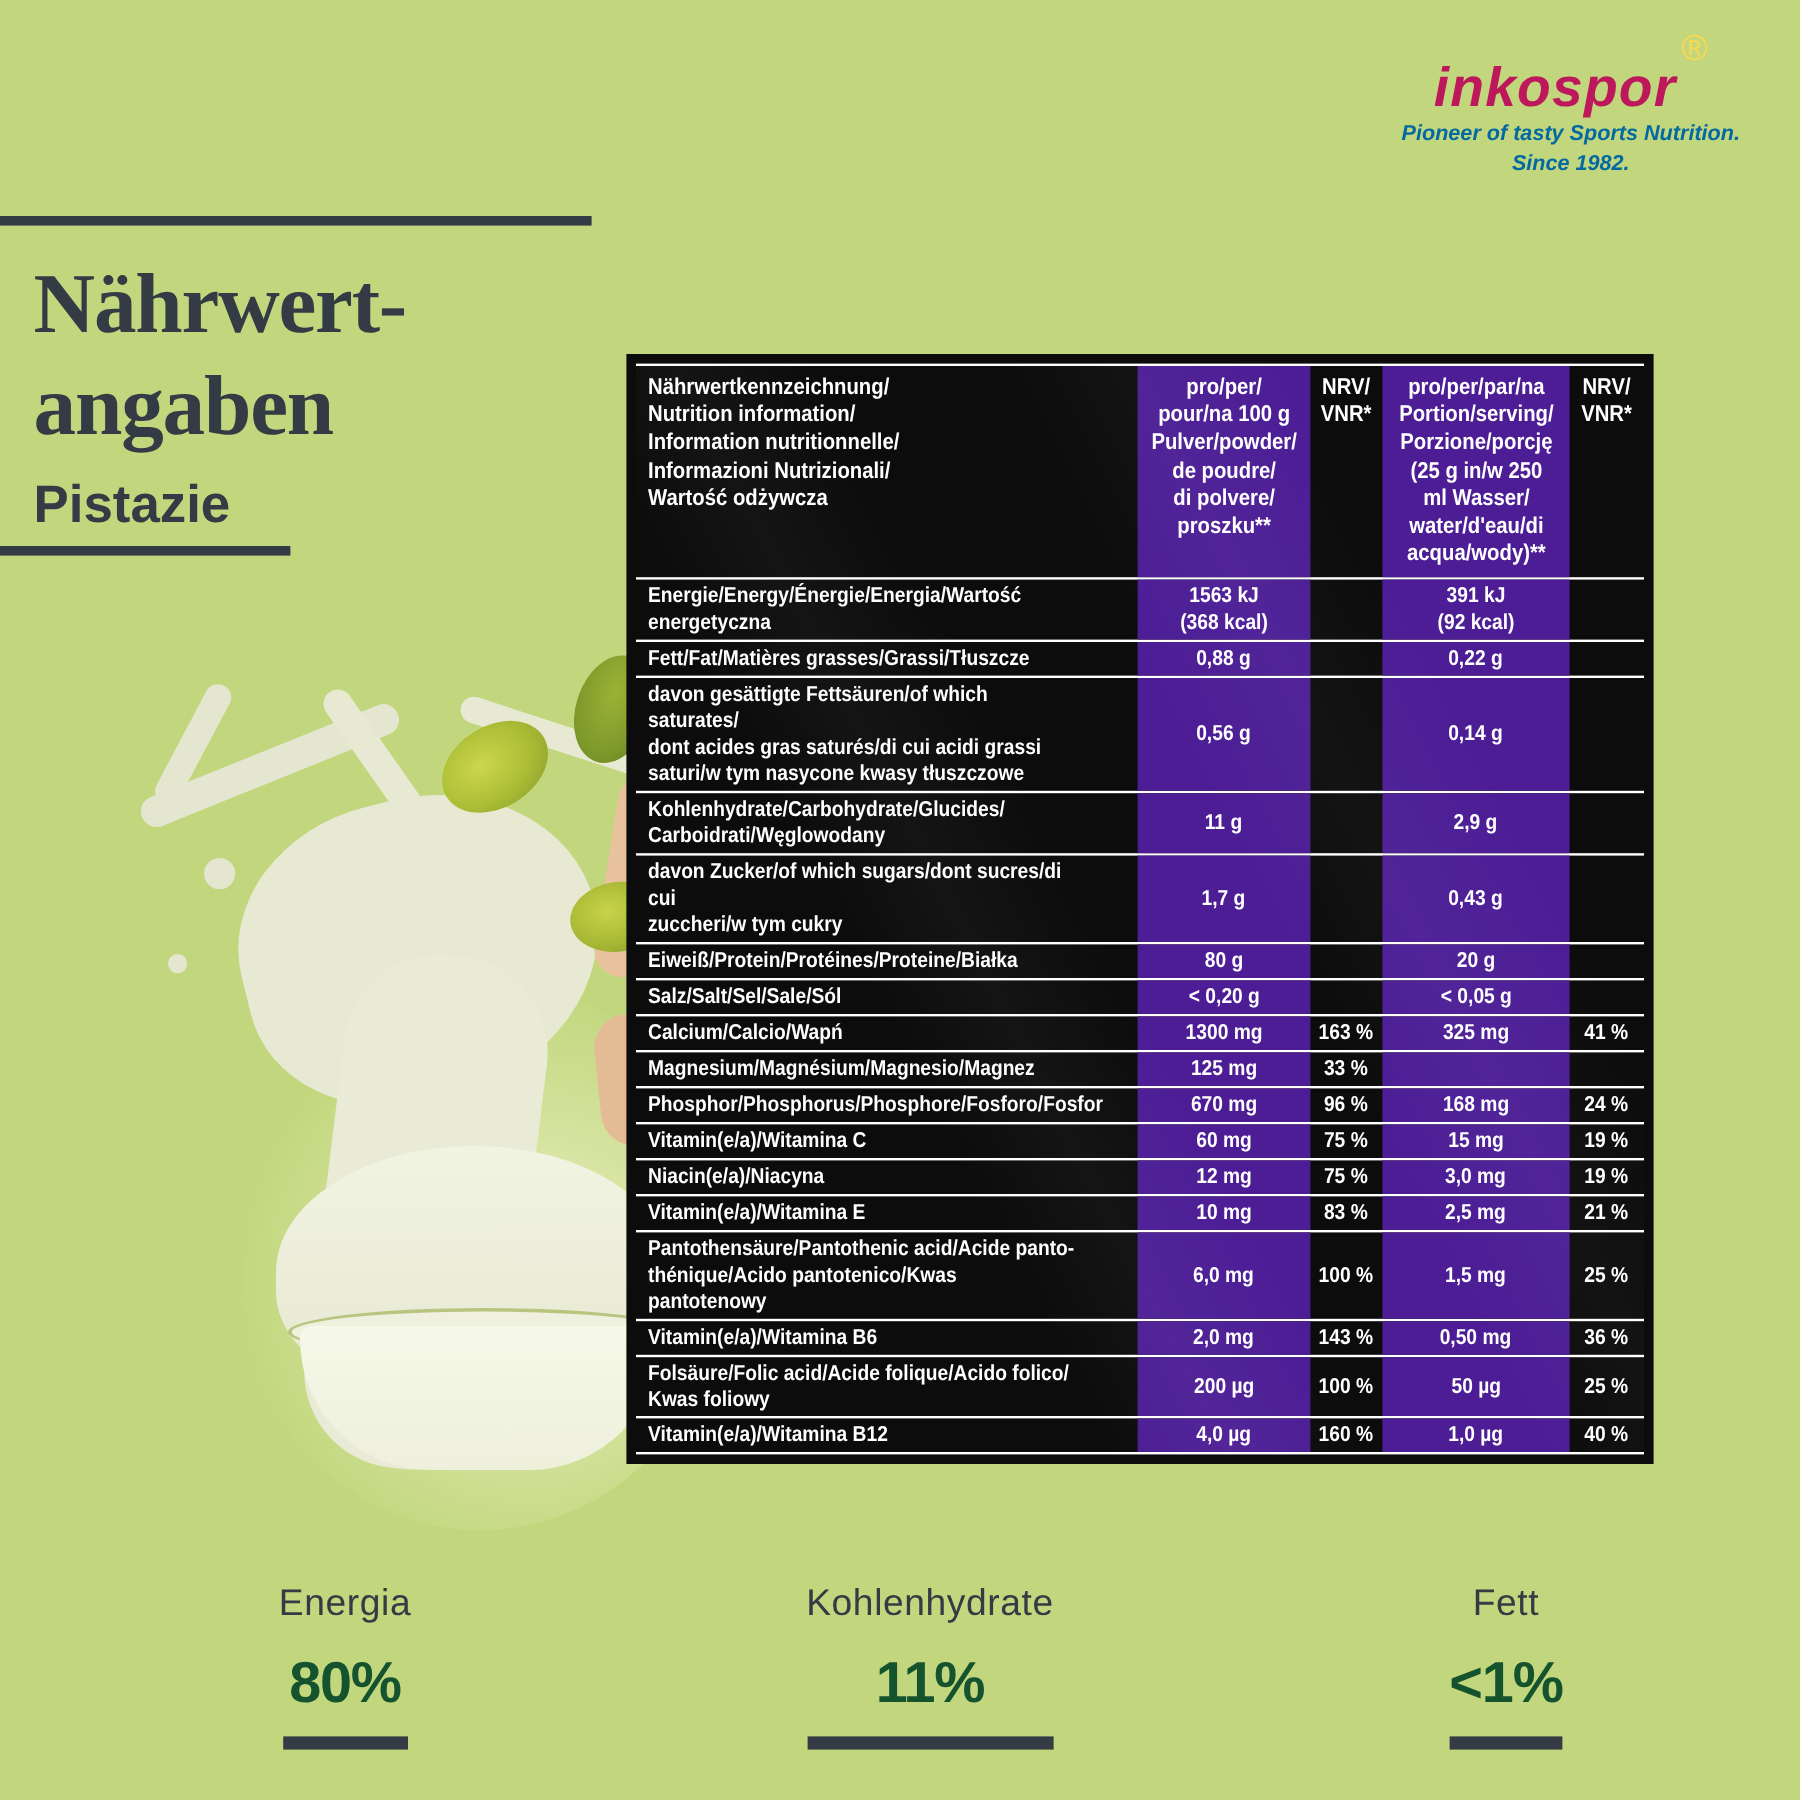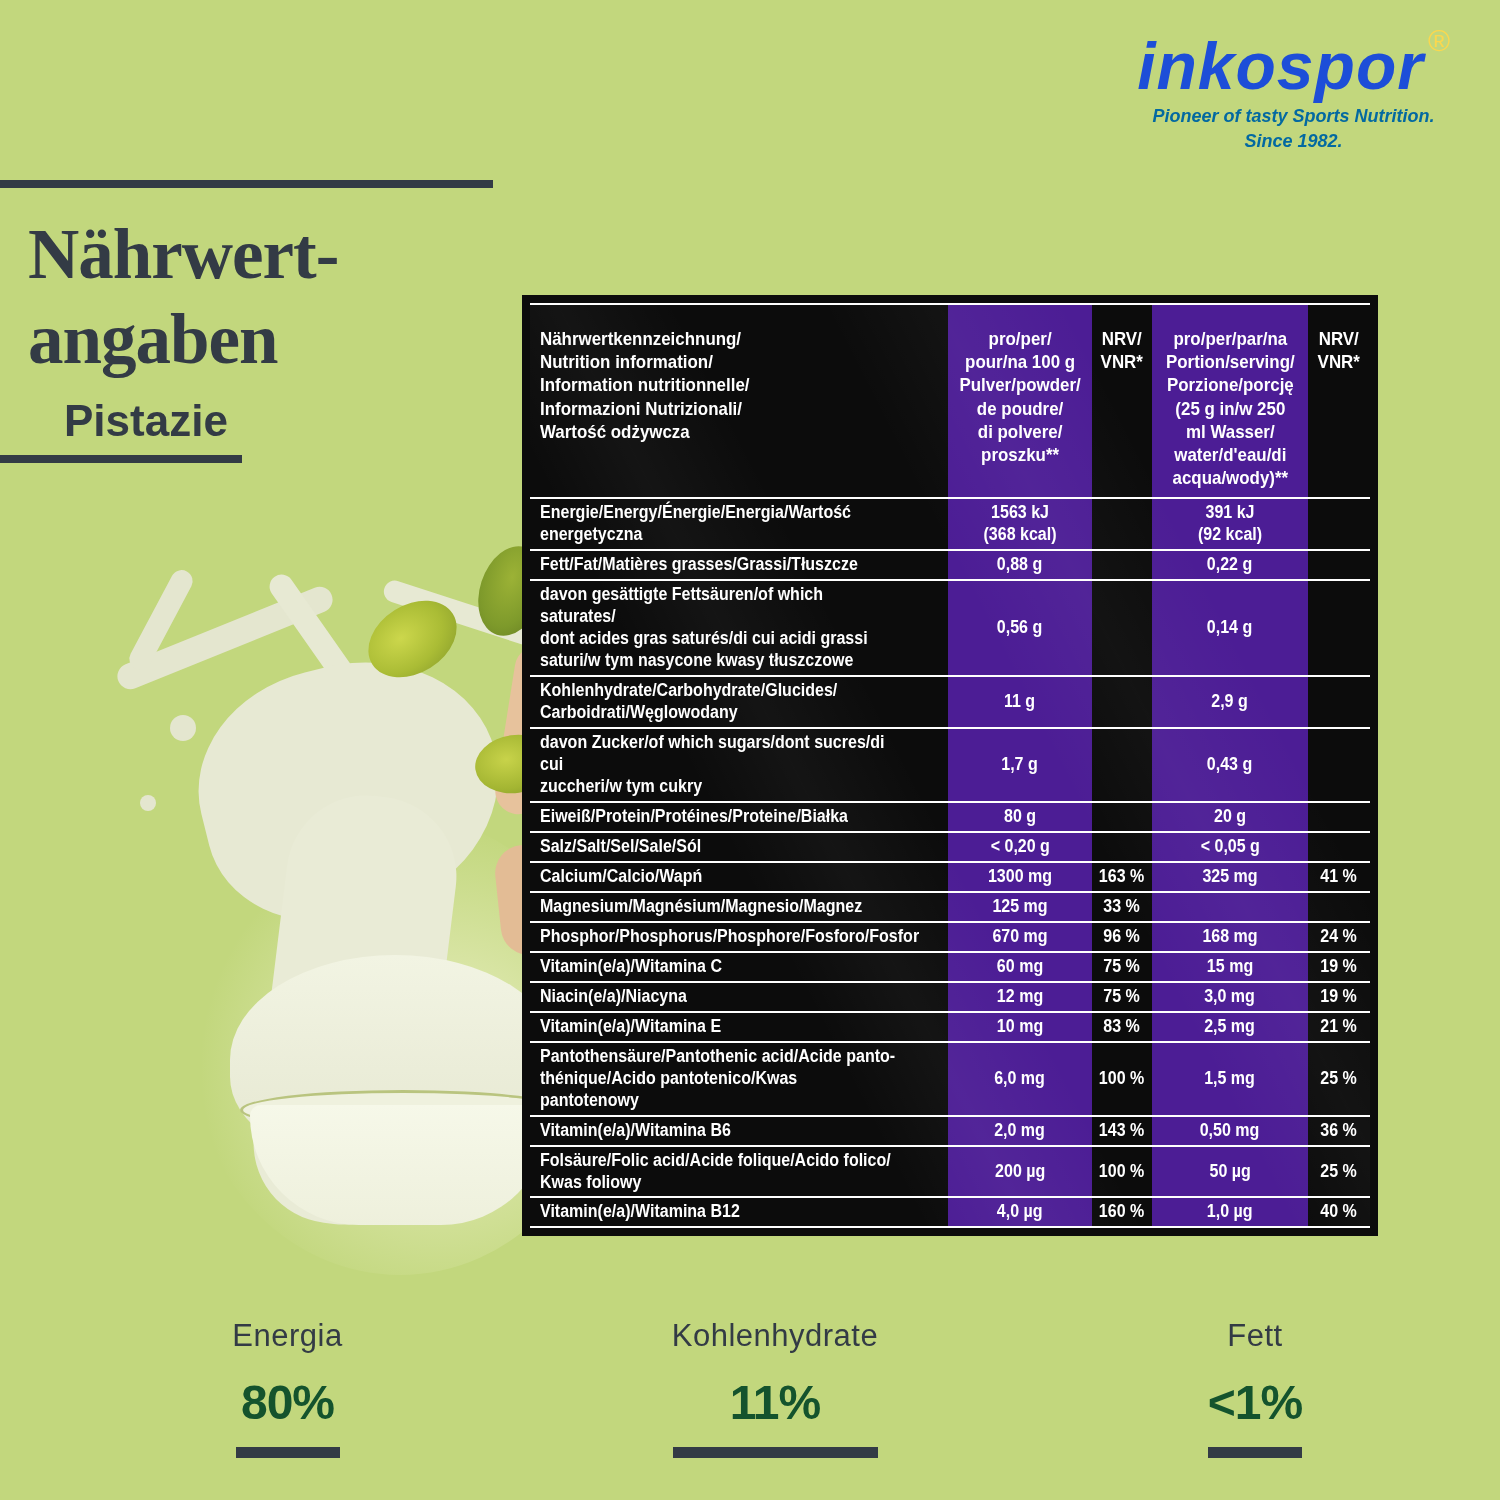--- a/index.html
+++ b/index.html
@@ -7,36 +7,36 @@
     position:relative; width:1500px; height:1500px;
     background:#c2d77d; overflow:hidden;
     font-family:"Liberation Sans", sans-serif;
     color:#333b45;
   }
 
   
   .logo-block { position:absolute; top:24px; right:50px; text-align:center; z-index:3; }
   .logo-line { white-space:nowrap; }
   .logo-text {
-    font-size:66px; font-weight:800; letter-spacing:1px;
-    color:#1d4ed8; font-style:italic;
+    font-size:46px; font-weight:800; letter-spacing:1px;
+    color:#be185d; font-style:italic;
   }
   .logo-reg { font-size:30px; color:#fbd84e; vertical-align:38px; font-style:normal; margin-left:4px; }
   .tagline {
     font-size:18px; font-weight:700; font-style:italic;
     color:#0369a1; line-height:25px;
   }
 
   
   .rule { position:absolute; background:#333b45; z-index:3; }
   .rule-top { left:0; top:180px; width:493px; height:8px; }
   .rule-bottom { left:0; top:455px; width:242px; height:8px; }
   .title-block { position:absolute; left:28px; top:212px; z-index:3; }
   .title-line { font-size:71px; font-weight:800; line-height:85px; letter-spacing:-1px;font-family:Liberation Serif, serif; }
-  .subtitle { font-size:44px; font-weight:700; margin-top:14px;margin-left:36px; }
+  .subtitle { font-size:44px; font-weight:700; margin-top:14px; }
 
   
   .splash { position:absolute; left:80px; top:545px; width:460px; height:690px; z-index:1; }
   .splash div { position:absolute; }
   .glow { left:110px; top:270px; width:420px; height:460px; border-radius:50%;
           background:radial-gradient(ellipse at 60% 55%, #e9efc2 0%, rgba(233,239,194,0) 68%); }
   .blob-main { left:120px; top:120px; width:300px; height:250px; border-radius:48% 52% 55% 45%;
                background:#e7e9d3; transform:rotate(-14deg); }
   .pour { left:190px; top:250px; width:170px; height:430px; border-radius:80px;
           background:#e9ebd6; transform:rotate(7deg); }
@@ -90,21 +90,21 @@
     display:flex; align-items:center; color:#ffffff; font-weight:700;
     font-size:18px; line-height:1.22; box-sizing:border-box;
     padding-top:3px; padding-bottom:3px; min-height:28px;
   }
   .cl { justify-content:flex-start; padding-left:10px; padding-right:4px; }
   .cv { background:#4c1d95; justify-content:center; text-align:center; }
   .cn { justify-content:center; text-align:center; }
   .txt { white-space:pre-line; display:inline-block; transform:scaleX(0.89); }
   .cl .txt { width:113%; transform-origin:0 50%; }
   .cv .txt, .cn .txt { transform-origin:50% 50%; }
-  .t-head .cell { align-items:flex-start; font-size:19px; padding-top:22px; padding-bottom:8px; }
+  .t-head .cell { align-items:flex-start; font-size:19px; padding-top:6px; padding-bottom:8px; }
 
   
   .stat { position:absolute; top:1318px; text-align:center; z-index:3; }
   .stat-protein { left:180px; width:215px; }
   .stat-kohlenhydrate { left:665px; width:220px; }
   .stat-fett { left:1145px; width:220px; }
   .stat-label { font-size:31px; font-weight:400; letter-spacing:0.5px; color:#333b45; }
   .stat-value { font-size:48px; font-weight:700; letter-spacing:-1px; margin-top:21px; color:#14532d; }
   .stat-bar { height:11px; background:#333b45; margin:17px auto 0 auto; }
   .bar-protein { width:104px; }

